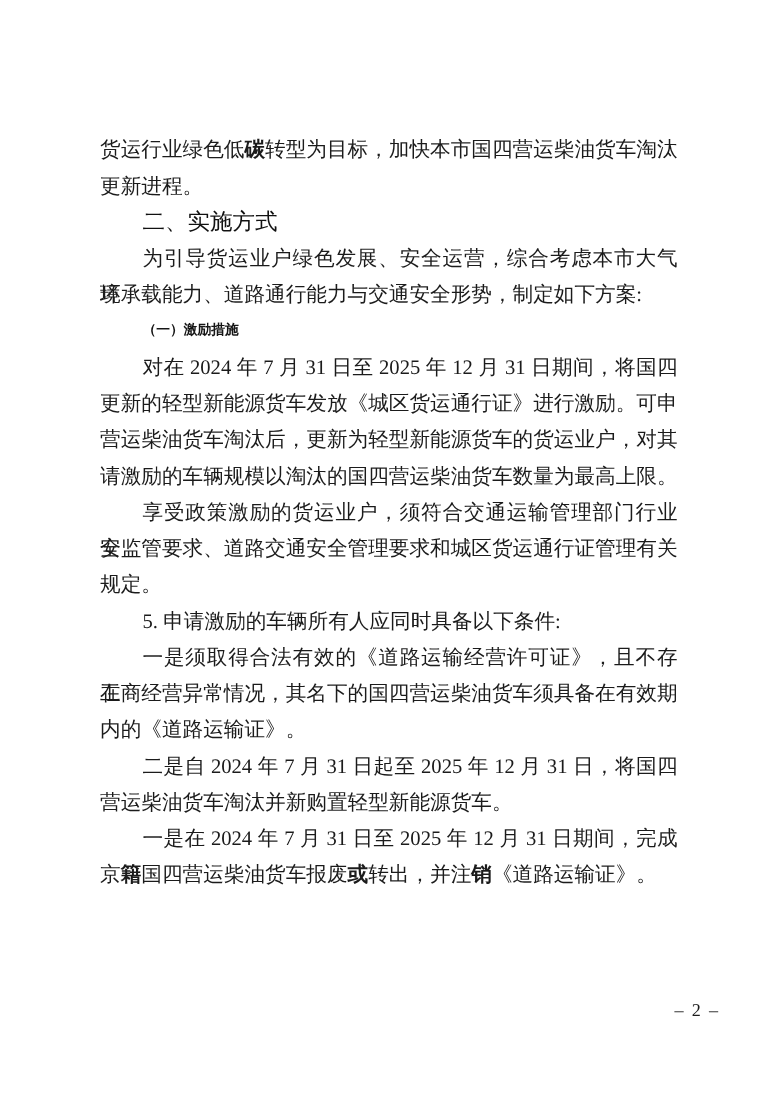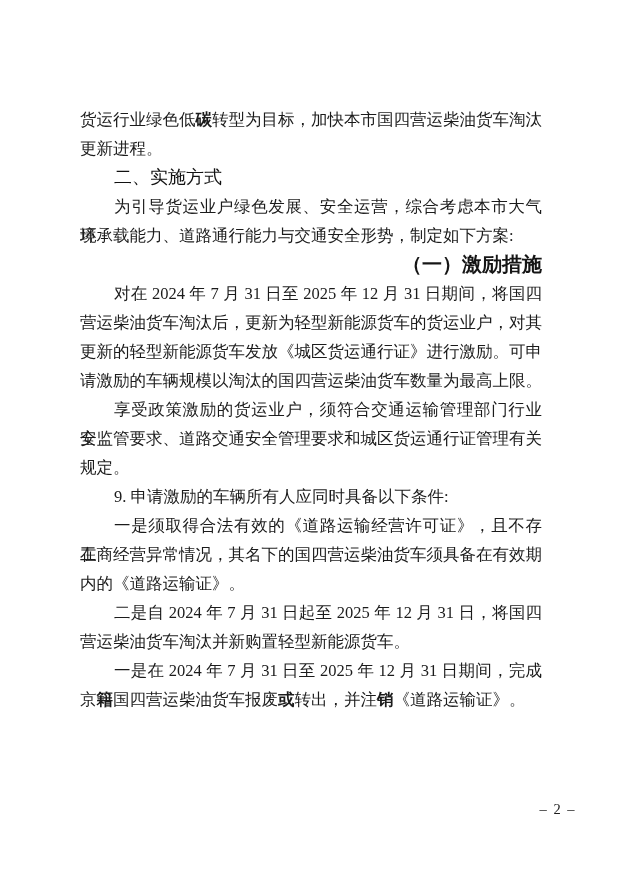--- a/index.html
+++ b/index.html
@@ -41,23 +41,22 @@
     text-indent: 34px;
   }
   .line.heading-bold {
     font-family: "Liberation Sans", "DejaVu Sans", sans-serif;
     font-weight: 400;
     font-size: 18px;
     color: #111111;
   }
   .line.heading-kai {
     font-weight: 700;
-    font-size: 20px;
+    font-size: 11px;
     color: #151515;
-    text-align: right;
   }
   .seg-bold {
     font-weight: 700;
     font-family: "Liberation Sans", "DejaVu Sans", sans-serif;
   }
   .page-number {
     position: absolute;
     top: 801px;
     right: 78px;
     font-size: 14.5px;
@@ -71,27 +70,27 @@
 
 <div class="page">
   <div class="doc-body">
       <div class="line body fill"><span>货运行业绿色低</span><span class="seg-bold">碳</span><span>转型为目标，加快本市国四营运柴油货车淘汰</span></div>
       <div class="line body"><span>更新进程。</span></div>
       <div class="line heading-bold indent"><span>二、实施方式</span></div>
       <div class="line body indent fill"><span>为引导货运业户绿色发展、安全运营，综合考虑本市大气环</span></div>
       <div class="line body"><span>境承载能力、道路通行能力与交通安全形势，制定如下方案:</span></div>
       <div class="line heading-kai indent"><span>（一）激励措施</span></div>
       <div class="line body indent fill"><span>对在 2024 年 7 月 31 日至 2025 年 12 月 31 日期间，将国四</span></div>
+      <div class="line body fill"><span>更新的轻型新能源货车发放《城区货运通行证》进行激励。可申</span></div>
       <div class="line body fill"><span>营运柴油货车淘汰后，更新为轻型新能源货车的货运业户，对其</span></div>
-      <div class="line body fill"><span>更新的轻型新能源货车发放《城区货运通行证》进行激励。可申</span></div>
       <div class="line body fill"><span>请激励的车辆规模以淘汰的国四营运柴油货车数量为最高上限。</span></div>
       <div class="line body indent fill"><span>享受政策激励的货运业户，须符合交通运输管理部门行业安</span></div>
       <div class="line body fill"><span>全监管要求、道路交通安全管理要求和城区货运通行证管理有关</span></div>
       <div class="line body"><span>规定。</span></div>
-      <div class="line body indent"><span>9. 申请激励的车辆所有人应同时具备以下条件:</span></div>
+      <div class="line body indent"><span>5. 申请激励的车辆所有人应同时具备以下条件:</span></div>
       <div class="line body indent fill"><span>一是须取得合法有效的《道路运输经营许可证》，且不存在</span></div>
       <div class="line body fill"><span>工商经营异常情况，其名下的国四营运柴油货车须具备在有效期</span></div>
       <div class="line body"><span>内的《道路运输证》。</span></div>
       <div class="line body indent fill"><span>二是自 2024 年 7 月 31 日起至 2025 年 12 月 31 日，将国四</span></div>
       <div class="line body"><span>营运柴油货车淘汰并新购置轻型新能源货车。</span></div>
       <div class="line body indent fill"><span>一是在 2024 年 7 月 31 日至 2025 年 12 月 31 日期间，完成</span></div>
       <div class="line body"><span>京</span><span class="seg-bold">籍</span><span>国四营运柴油货车报废</span><span class="seg-bold">或</span><span>转出，并注</span><span class="seg-bold">销</span><span>《道路运输证》。</span></div>
     </div>
   <div class="page-number">– 2 –</div>
 </div>

